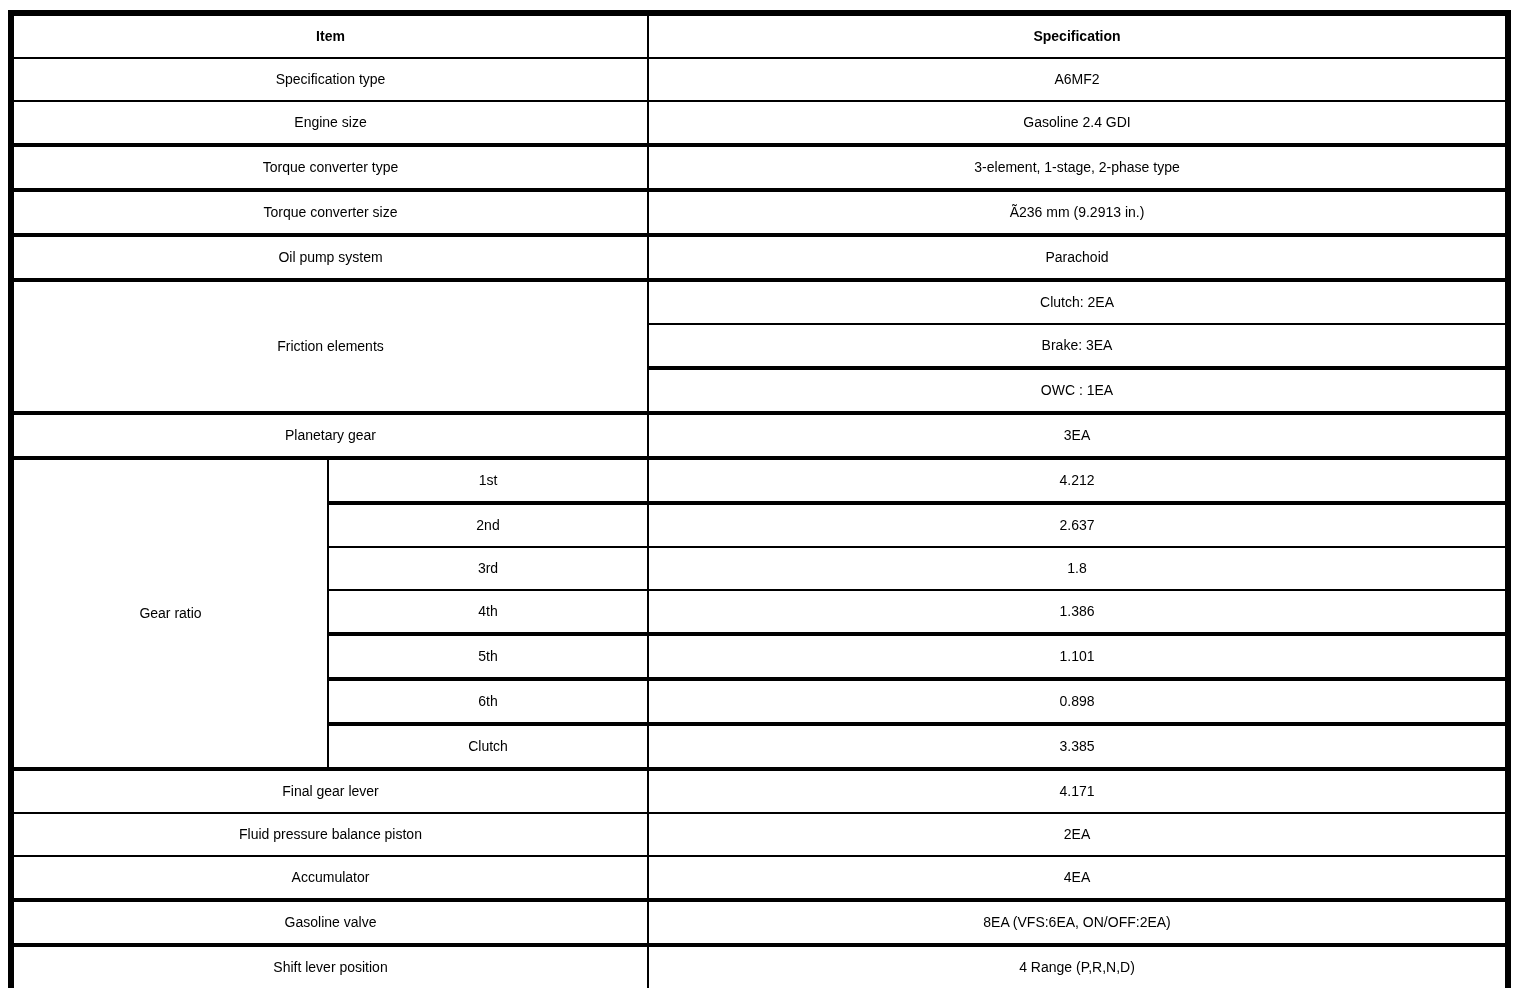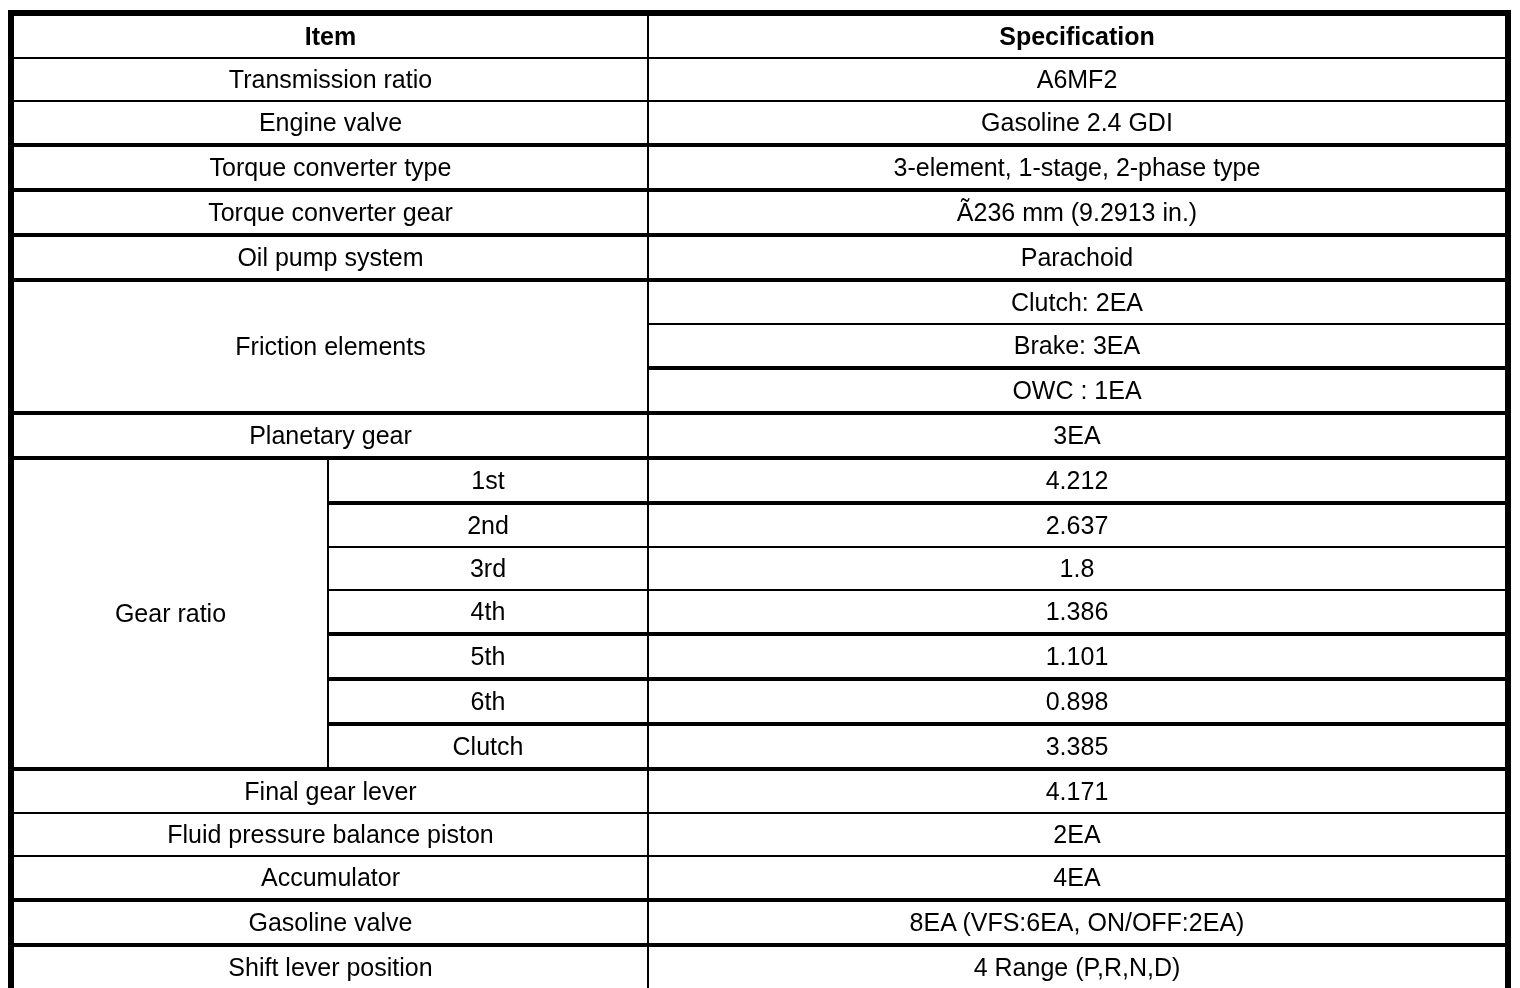--- a/index.html
+++ b/index.html
@@ -26,21 +26,21 @@
     height: 973px;
     border-collapse: collapse;
     table-layout: fixed;
     border: 6px solid #000000;
     background: #ffffff;
   }
   td {
     border: 2px solid #000000;
     text-align: center;
     vertical-align: middle;
-    font-size: 25px;
+    font-size: 14px;
     line-height: 1.15;
     padding: 0 6px;
     height: 41px;
     overflow: hidden;
     white-space: nowrap;
   }
   td.tb { border-bottom-width: 4px; }
   td.hdr { font-weight: bold; }
 </style>
 </head>
@@ -54,33 +54,33 @@
       <col style="width:860px">
     </colgroup>
 
     <tbody>
         <tr>
       <td colspan="2" class="hdr">Item</td>
       <td class="hdr">Specification</td>
     </tr>
 
     <tr>
-      <td colspan="2">Transmission ratio</td>
+      <td colspan="2">Specification type</td>
       <td>A6MF2</td>
     </tr>
     <tr>
-      <td colspan="2" class="tb">Engine valve</td>
+      <td colspan="2" class="tb">Engine size</td>
       <td class="tb">Gasoline 2.4 GDI</td>
     </tr>
     <tr>
       <td colspan="2" class="tb">Torque converter type</td>
       <td class="tb">3-element, 1-stage, 2-phase type</td>
     </tr>
     <tr>
-      <td colspan="2" class="tb">Torque converter gear</td>
+      <td colspan="2" class="tb">Torque converter size</td>
       <td class="tb">Ã236 mm (9.2913 in.)</td>
     </tr>
     <tr>
       <td colspan="2" class="tb">Oil pump system</td>
       <td class="tb">Parachoid</td>
     </tr>
 
     <tr>
       <td colspan="2" rowspan="3" class="tb">Friction elements</td>
       <td>Clutch: 2EA</td>

